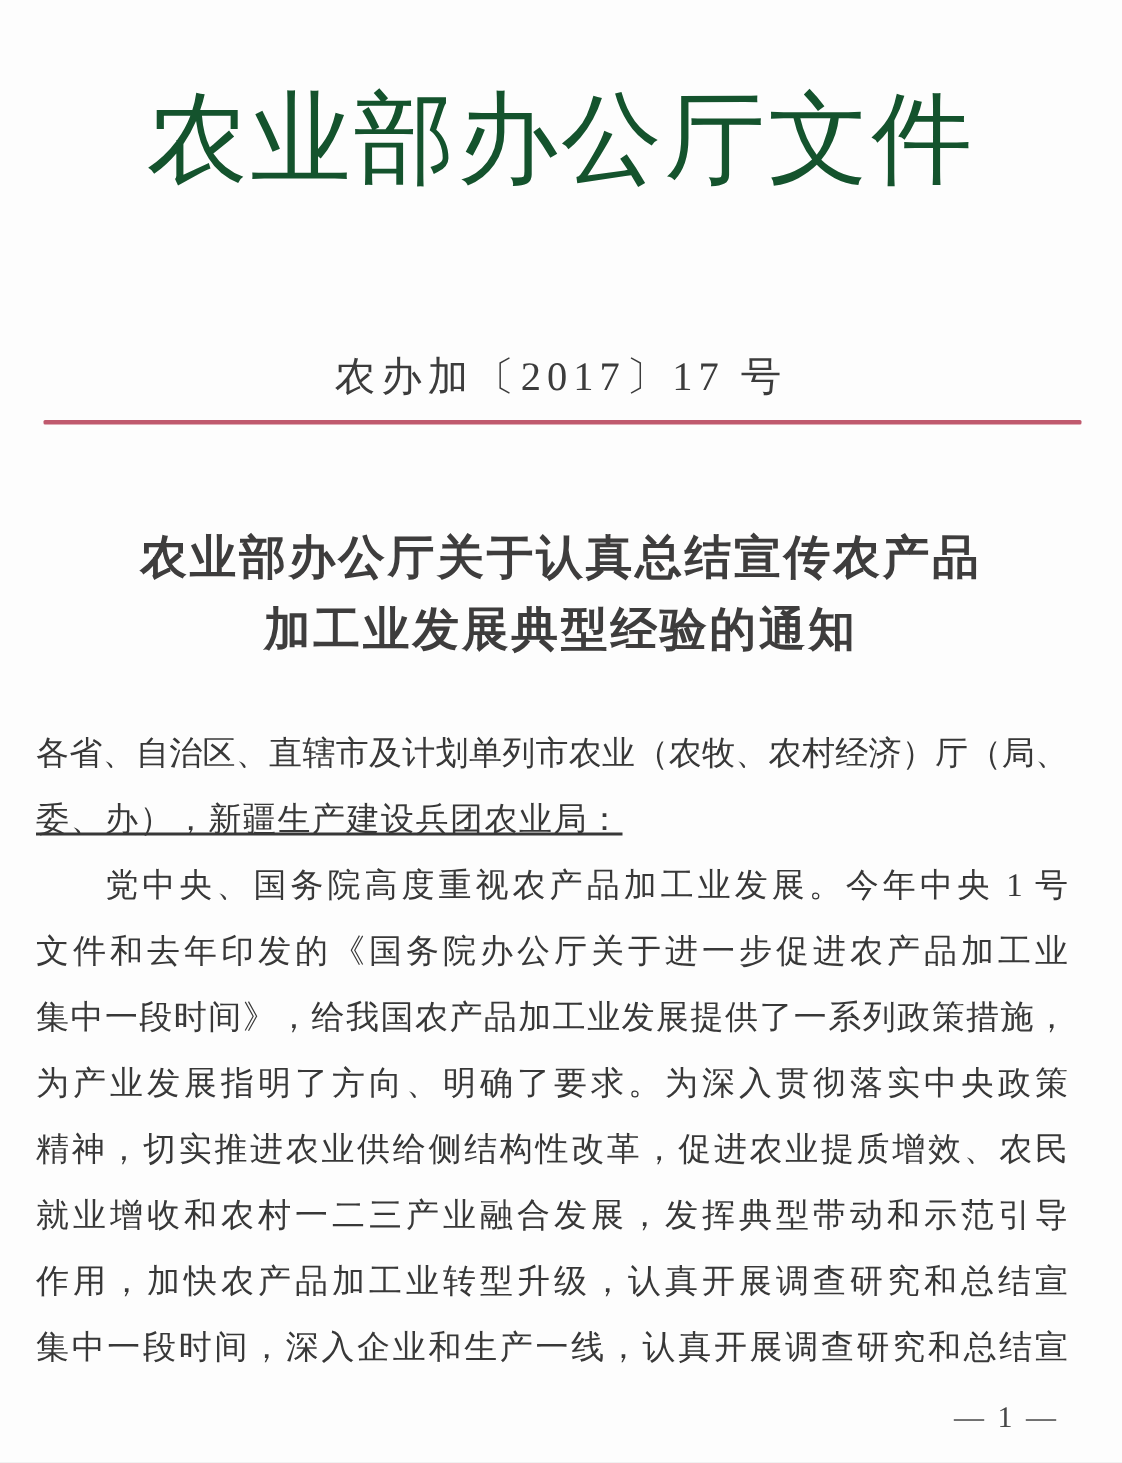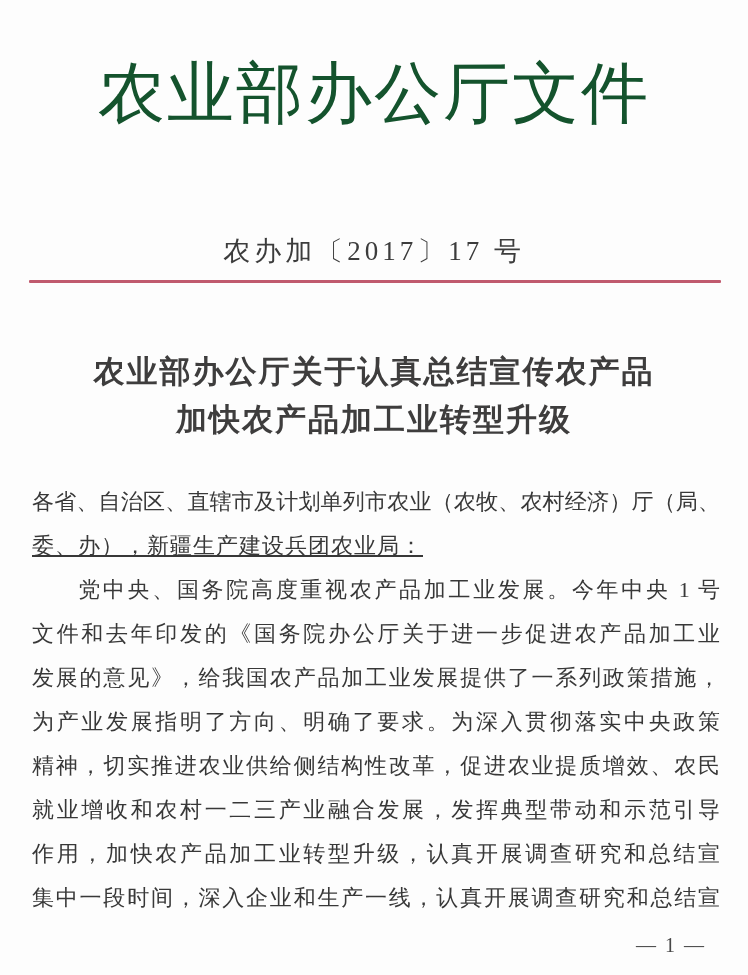--- a/index.html
+++ b/index.html
@@ -63,21 +63,21 @@
     font-size: 31px;
     line-height: 48px;
     letter-spacing: 2px;
     color: #3e3d3d;
     white-space: nowrap;
   }
   
   .body-text {
     position: absolute;
     top: 480px;
-    left: 32px;
+    left: 24px;
     width: 688px;
     font-size: 22px;
     line-height: 44px;
     color: #383838;
   }
   .body-line {
     text-align: justify;
     text-align-last: justify;
     text-justify: inter-character;
     white-space: nowrap;
@@ -106,29 +106,29 @@
 <div class="page">
 
   <div class="masthead">农业部办公厅文件</div>
 
   <div class="doc-number">农办加〔2017〕17 号</div>
 
   <div class="red-rule"></div>
 
   <div class="doc-title">
     <div>农业部办公厅关于认真总结宣传农产品</div>
-    <div>加快农产品加工业转型升级</div>
+    <div>加工业发展典型经验的通知</div>
   </div>
 
   <div class="body-text">
     <div class="body-line">各省、自治区、直辖市及计划单列市农业（农牧、农村经济）厅（局、</div>
     <div class="body-line no-fill">委、办），新疆生产建设兵团农业局：</div>
     <div class="body-line indent">党中央、国务院高度重视农产品加工业发展。今年中央 1 号</div>
     <div class="body-line">文件和去年印发的《国务院办公厅关于进一步促进农产品加工业</div>
-    <div class="body-line">发展的意见》，给我国农产品加工业发展提供了一系列政策措施，</div>
+    <div class="body-line">集中一段时间》，给我国农产品加工业发展提供了一系列政策措施，</div>
     <div class="body-line">为产业发展指明了方向、明确了要求。为深入贯彻落实中央政策</div>
     <div class="body-line">精神，切实推进农业供给侧结构性改革，促进农业提质增效、农民</div>
     <div class="body-line">就业增收和农村一二三产业融合发展，发挥典型带动和示范引导</div>
     <div class="body-line">作用，加快农产品加工业转型升级，认真开展调查研究和总结宣</div>
     <div class="body-line">集中一段时间，深入企业和生产一线，认真开展调查研究和总结宣</div>
   </div>
 
   <div class="page-number">— 1 —</div>
 
 </div>

